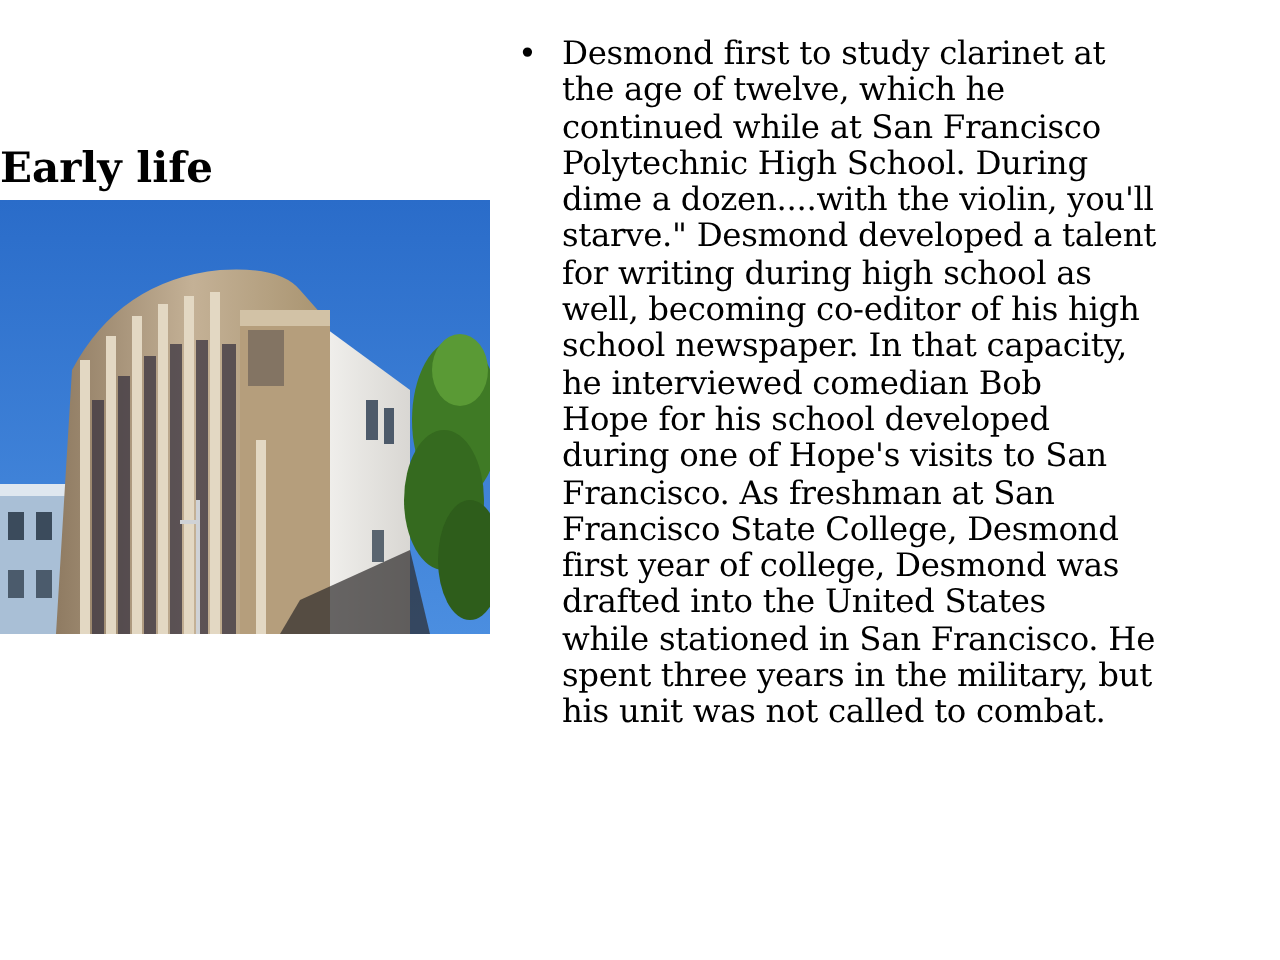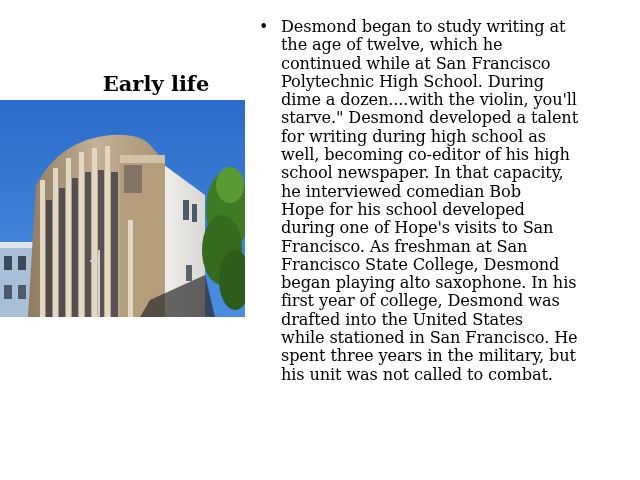--- a/index.html
+++ b/index.html
@@ -13,27 +13,26 @@
       position: relative;
       overflow: hidden;
       font-family: "DejaVu Serif", serif;
       color: #000000;
     }
     .slide-title {
       position: absolute;
       left: 0;
       top: 70px;
       width: 276px;
-      text-align: center;
+      text-align: left;
       font-family: "DejaVu Serif", serif;
       font-weight: bold;
       font-size: 21px;
       line-height: 28px;
       margin: 0;
-      padding-left: 18px;
     }
     .photo {
       position: absolute;
       left: 0;
       top: 100px;
       width: 245px;
       height: 217px;
       overflow: hidden;
       display: block;
     }
@@ -150,35 +149,34 @@
     <ellipse cx="235" cy="180" rx="16" ry="30" fill="#2e5d1b"></ellipse>
     <ellipse cx="230" cy="85" rx="14" ry="18" fill="#5a9a35"></ellipse>
   </svg>
 </div>
 
 <div class="content">
   <ul class="bullet-list">
     <li class="bullet-item">
       <span class="bullet-dot">•</span>
       <span class="bullet-text">
-        <span class="line">Desmond began to study writing at</span>
+        <span class="line">Desmond first to study clarinet at</span>
         <span class="line">the age of twelve, which he</span>
         <span class="line">continued while at San Francisco</span>
         <span class="line">Polytechnic High School. During</span>
         <span class="line">dime a dozen....with the violin, you'll</span>
         <span class="line">starve." Desmond developed a talent</span>
         <span class="line">for writing during high school as</span>
         <span class="line">well, becoming co-editor of his high</span>
         <span class="line">school newspaper. In that capacity,</span>
         <span class="line">he interviewed comedian Bob</span>
         <span class="line">Hope for his school developed</span>
         <span class="line">during one of Hope's visits to San</span>
         <span class="line">Francisco. As freshman at San</span>
         <span class="line">Francisco State College, Desmond</span>
-        <span class="line">began playing alto saxophone. In his</span>
         <span class="line">first year of college, Desmond was</span>
         <span class="line">drafted into the United States</span>
         <span class="line">while stationed in San Francisco. He</span>
         <span class="line">spent three years in the military, but</span>
         <span class="line">his unit was not called to combat.</span>
       </span>
     </li>
   </ul>
 </div>
 

